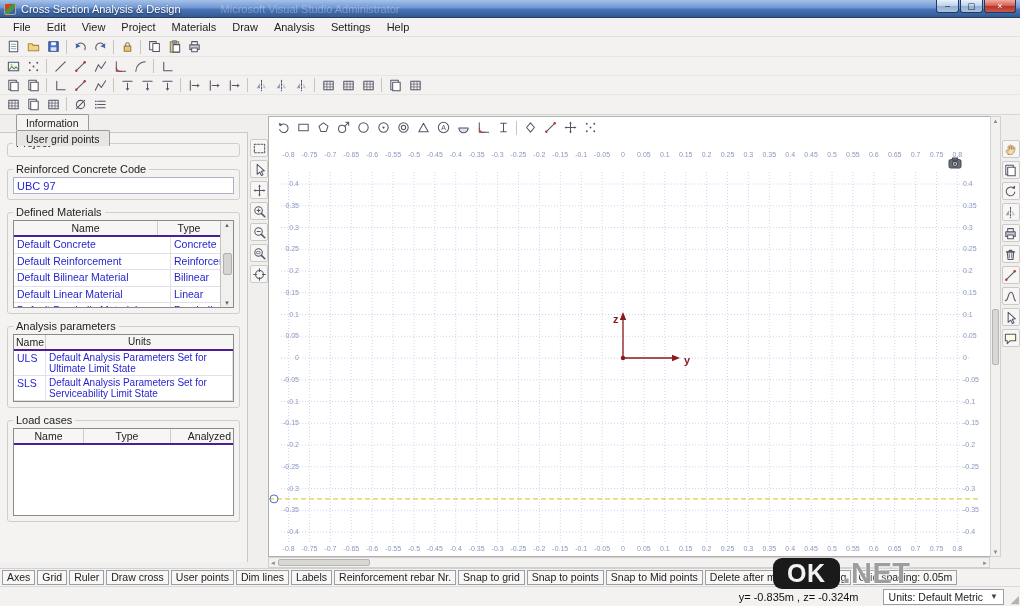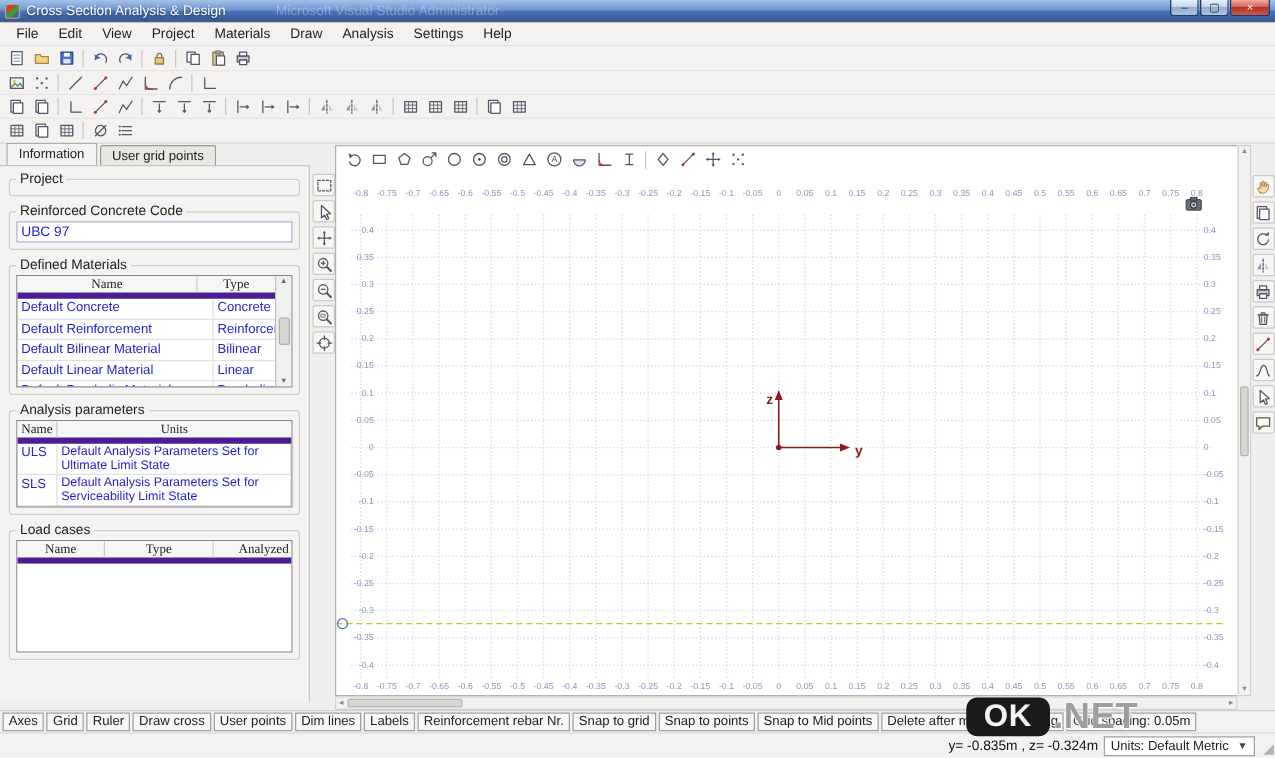--- a/index.html
+++ b/index.html
@@ -28,33 +28,33 @@
   .toolbars { position:absolute; left:0; top:37px; width:1020px; height:78px; background:#f3f2f0;
     border-bottom:1px solid #d6d5d2; }
   .tbrow { display:flex; align-items:center; height:19px; padding-left:3px; }
   .tbrow + .tbrow { border-top:1px solid #e6e5e2; }
   .tbtn { width:20px; height:17px; display:inline-flex; align-items:center; justify-content:center;
     border:1px solid transparent; border-radius:2px; }
   .tbsep { width:1px; height:14px; background:#c6c5c2; margin:0 3px; display:inline-block; }
   svg.ic { width:15px; height:15px; display:block; }
 
   
-  .tabs { position:absolute; left:5px; top:114px; height:18px; display:flex; align-items:flex-end; z-index:3; }
+  .tabs { position:absolute; left:16px; top:114px; height:18px; display:flex; align-items:flex-start; z-index:3;flex-direction:column; }
   .tab { padding:2px 9px 1px; border:1px solid #9a9a9a; border-bottom:none; background:#e7e6e3;
     margin-right:2px; border-radius:2px 2px 0 0; font-size:10.5px; height:16px; }
   .tab.active { background:#f4f3f1; height:18px; }
   .sidepanel { position:absolute; left:0; top:132px; width:248px; height:430px; background:#f4f3f1;
     border-right:1px solid #c9c8c5; border-top:1px solid #c9c8c5; padding:4px 7px 0; }
   fieldset { border:1px solid #cfcecb; border-radius:3px; margin-bottom:6px; padding:2px 5px 5px; background:#f4f3f1; }
   legend { padding:0 3px; font-size:11px; color:#222; }
   .tb-input { display:block; width:100%; height:17px; border:1px solid #aab2c4; background:#fff; color:#1f1fcd;
     padding:1px 3px; font:11px "Liberation Sans", sans-serif; }
 
   .dtable { border:1px solid #8a8a8a; background:#fff; position:relative; }
-  .dthead { display:flex; background:#f6f6f4; border-bottom:5px solid #4c1d95;font-family:Liberation Serif, serif; }
+  .dthead { display:flex; background:#f6f6f4; border-bottom:2px solid #4c1d95; }
   .dth { text-align:center; font-size:10.5px; padding:1px 2px; border-right:1px solid #cccccc; }
   .dth:last-child { border-right:none; }
   .dtr { display:flex; border-bottom:1px solid #e0e0e8; }
   .dtd { color:#1f1fcd; font-size:10.5px; padding:1px 3px; border-right:1px solid #e0e0e8;
     white-space:nowrap; overflow:hidden; height:15.5px; }
   .col-name { flex:1; min-width:0; }
   .col-type { width:62px; }
   .mat-body { height:70px; overflow:hidden; }
   .mat-head { margin-right:13px; }
   .tbl-vscroll { position:absolute; right:0; top:0; bottom:0; width:13px; background:#f0f0ee;
@@ -92,21 +92,21 @@
     justify-content:space-between; padding:0 1px; }
   #hscroll .thumb { height:7px; width:92px; background:#d8d7d4; border:1px solid #b6b5b2; border-radius:2px;
     margin-right:auto; margin-left:2px; }
 
   
   .statusbar { position:absolute; left:0; top:568px; width:1020px; height:18px; background:#f3f2f0;
     border-top:1px solid #d2d1ce; display:flex; align-items:center; gap:2px; padding:0 2px; }
   .sbtn { height:15px; border:1px solid #9aa0aa; background:#f8f7f5; padding:0 4px; font-size:10.5px;
     line-height:13px; white-space:nowrap; }
   .infobar { position:absolute; left:0; top:586px; width:1020px; height:20px; background:#f3f2f0;
-    border-top:1px solid #dad9d6; display:flex; align-items:center; justify-content:flex-end; gap:4px;
+    border-top:1px solid #dad9d6; display:flex; align-items:center; justify-content:flex-end; gap:24px;
     padding-right:16px; }
   .coords { font-size:11px; color:#111; }
   .units-combo { border:1px solid #9aa0aa; background:#fff; height:16px; padding:0 5px; display:flex; gap:7px;
     align-items:center; font-size:10.5px; }
   .caret { font-size:8px; color:#444; }
   .grip { position:absolute; right:1px; bottom:1px; color:#b4b3b0; font-size:11px; line-height:11px; }
 
   
   .watermark { position:absolute; left:770px; top:555px; height:36px; display:flex; align-items:center;
     z-index:50; font-weight:bold; font-size:29px; color:#9e9e9e; letter-spacing:.5px;

